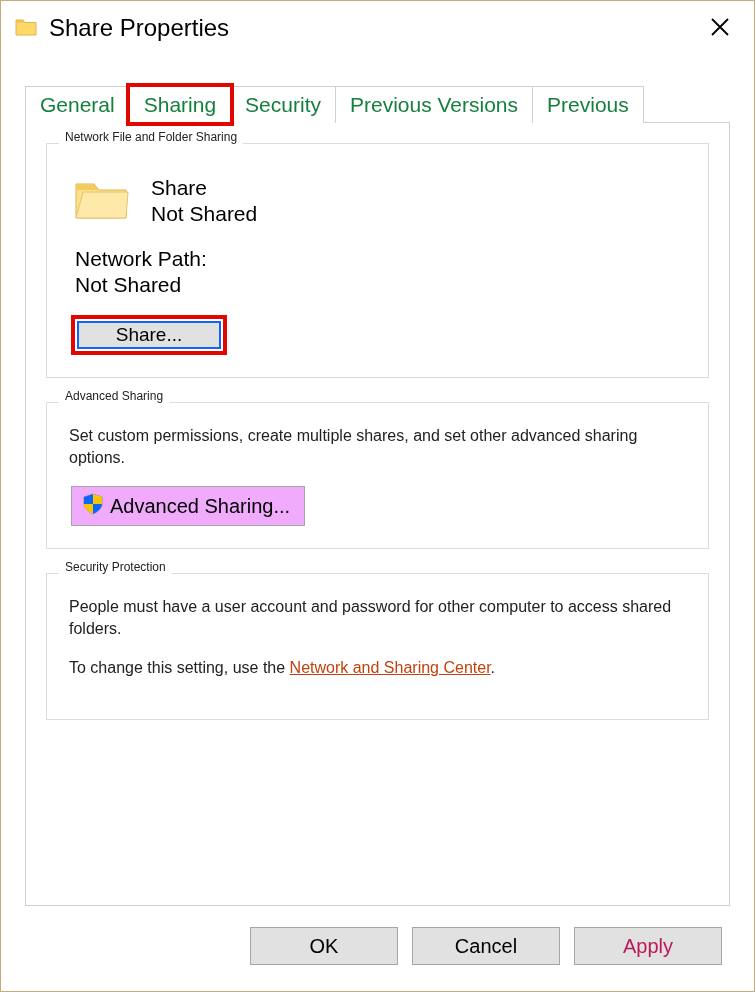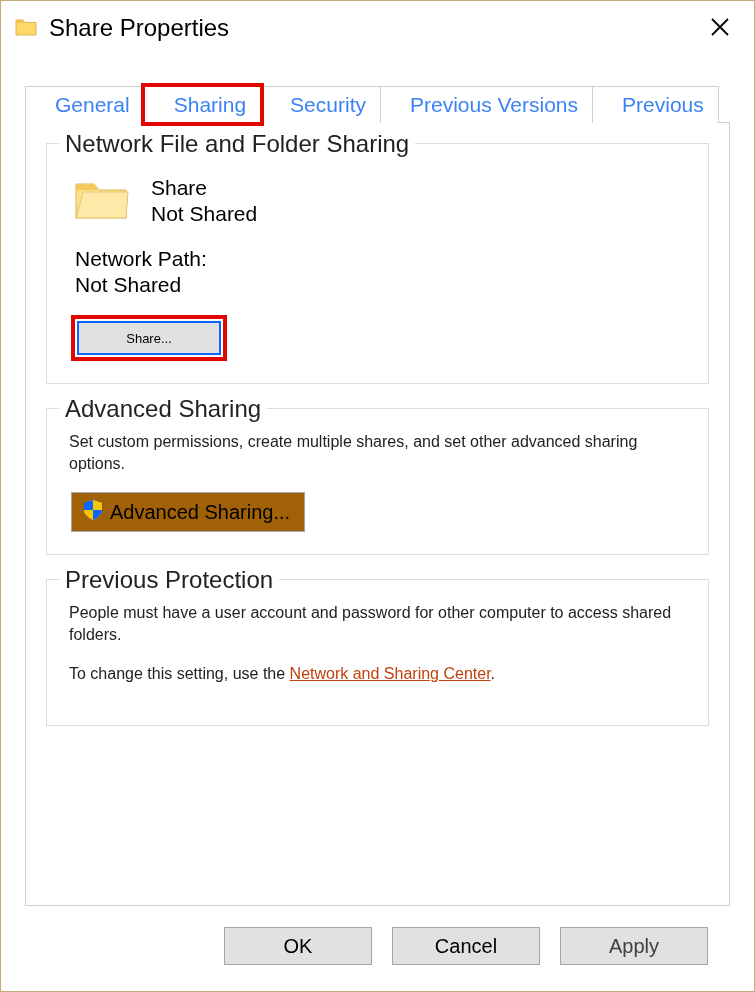--- a/index.html
+++ b/index.html
@@ -33,30 +33,30 @@
   
   .tabstrip {
     display: flex;
     align-items: flex-end;
     padding-left: 24px;
     height: 44px;
     margin-top: 24px;
     position: relative;
   }
   .tab {
-    padding: 6px 14px 6px 29px;
+    padding: 6px 14px 6px 14px;
     font-size: 21px;
     border: 1px solid #cfcfcf;
     border-bottom: none;
     background: #fff;
     margin-right: -1px;
     cursor: pointer;
     position: relative;
     z-index: 1;
-    color: #3b82f6;
+    color: #15803d;
   }
   .tab.highlight {
     outline: 4px solid #e10600;
     outline-offset: -1px;
     z-index: 3;
   }
   .tab.active {
     z-index: 2;
     background: #fff;
   }
@@ -74,77 +74,77 @@
   .group {
     border: 1px solid #dcdcdc;
     padding: 18px 18px 22px 18px;
     position: relative;
   }
   .group .legend {
     position: absolute;
     top: -14px; left: 12px;
     background: #fff;
     padding: 0 6px;
-    font-size: 24px;
+    font-size: 12px;
     color: #222;
   }
   .net-row {
     display: flex; align-items: center;
     gap: 22px;
     margin: 12px 0 8px 8px;
   }
   .net-row .folder-big svg { width: 56px; height: 48px; }
   .net-texts { display: flex; flex-direction: column; gap: 2px; font-size: 21px; }
   .np-label { margin: 20px 0 2px 10px; font-size: 21px; }
   .np-value { margin: 0 0 18px 10px; font-size: 21px; }
   .share-btn-wrap {
     border: 4px solid #e10600;
     display: inline-block;
     margin-left: 6px;
     padding: 2px;
   }
   .share-btn {
-    width: 144px; height: 34px;
+    width: 144px; height: 28px;
     background: #e1e1e1;
     border: 2px solid #0a66ff;
-    font-size: 13px;
+    font-size: 19px;
     text-align: center;
     display: flex; align-items: center; justify-content: center;
     cursor: pointer;
   }
   .desc { font-size: 16px; color: #222; line-height: 1.35; margin: 4px 4px 18px 4px; }
   .adv-btn {
     display: inline-flex; align-items: center;
     gap: 6px;
     height: 40px;
     padding: 0 14px 0 10px;
-    background: #a16207;
+    background: #f0abfc;
     border: 1px solid #a5a5a5;
     font-size: 20px;
     cursor: pointer;
     margin-left: 6px;
   }
   .adv-btn svg { width: 22px; height: 22px; }
   .link { color: #c2410c; text-decoration: underline; cursor: pointer; }
   
   .footer {
-    display: flex; gap: 20px;
+    display: flex; gap: 14px;
     justify-content: flex-end;
-    padding: 20px 46px 26px 0;
+    padding: 20px 32px 26px 0;
   }
   .btn {
     width: 148px; height: 38px;
     background: #e1e1e1;
     border: 1px solid #a5a5a5;
     font-size: 20px;
     display: flex; align-items: center; justify-content: center;
     cursor: pointer;
   }
   .btn.disabled {
-    color: #404040;
+    color: #be185d;
     cursor: default;
   }
 </style>
 </head>
 <body>
 
 <div class="window">
 
   <div class="titlebar">
     <span>
@@ -207,21 +207,21 @@
             <path d="M11 1 L2 4 V11 H11 Z" fill="#0a66ff"></path>
             <path d="M2 11 H11 V21 C11 21 2 17 2 11" fill="#f7c600"></path>
             <path d="M20 11 H11 V21 C11 21 20 17 20 11" fill="#0a66ff"></path>
           </svg>
         </span>
         <span>Advanced Sharing...</span>
       </span>
     </div>
 
     <div class="group">
-      <span class="legend">Previous Protection</span>
+      <span class="legend">Security Protection</span>
       <div class="desc">People must have a user account and password for other computer to access shared folders.</div>
       <div class="desc">
         <span>To change this setting, use the </span><span class="link">Network and Sharing Center</span><span>.</span>
       </div>
     </div>
 
   </div>
 
   <div class="footer">
     <span class="btn">OK</span>

